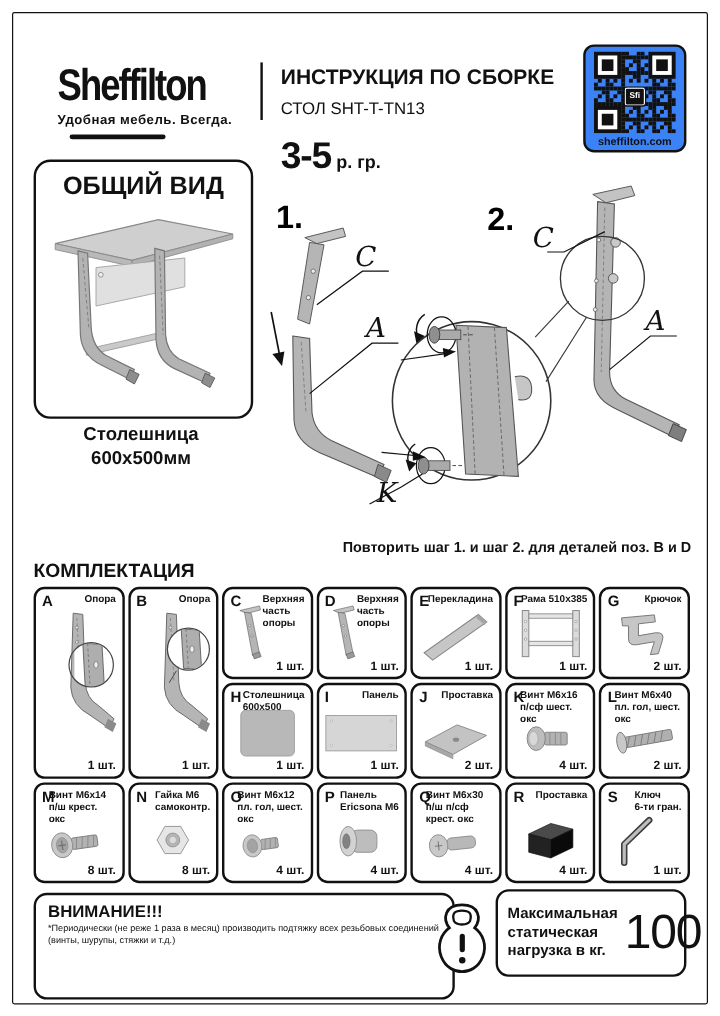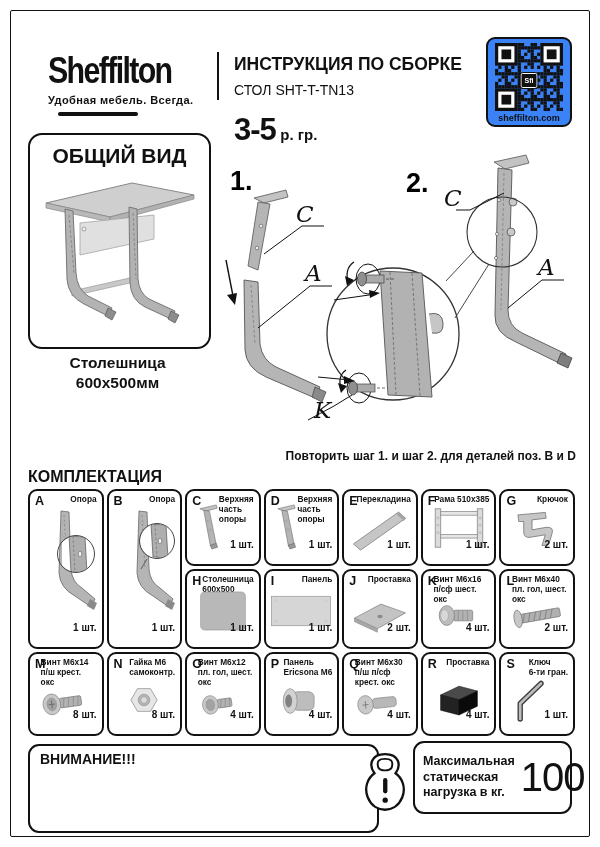--- a/index.html
+++ b/index.html
@@ -42,21 +42,21 @@
           font-size:12px;font-weight:bold;}
   
   .ptitle{position:absolute;left:28px;top:468px;font-size:16px;font-weight:bold;}
   .grid{position:absolute;left:28px;top:489px;width:547px;display:grid;
         grid-template-columns:repeat(7,1fr);grid-template-rows:77px 80px 84px;gap:3px;}
   .c{position:relative;border:2px solid #111;border-radius:9px;background:#fff;padding:3px 4px;}
   .c.tall{grid-row:1/3;}
   .letter{position:absolute;left:5px;top:3px;font-size:12.5px;font-weight:bold;}
   .pname{position:absolute;right:5px;top:4px;max-width:56px;text-align:left;
          font-size:8.3px;font-weight:bold;line-height:1.2;white-space:pre-line;}
-  .qty{position:absolute;right:5px;bottom:14px;font-size:10px;font-weight:bold;}
+  .qty{position:absolute;right:5px;bottom:3px;font-size:10px;font-weight:bold;}
   .art{position:absolute;left:50%;transform:translateX(-50%);bottom:13px;}
   .tall .art{bottom:auto;top:16px;}
   
   .warn{position:absolute;left:28px;top:744px;width:327px;height:75px;
         border:2px solid #111;border-radius:11px;padding:5px 10px;}
   .warn h3{margin:0 0 2px 0;font-size:14px;font-weight:bold;}
   .warn p{margin:0;font-size:7.6px;line-height:1.35;}
   .kbell{position:absolute;left:361px;top:747px;}
   .load{position:absolute;left:413px;top:741px;width:159px;height:73px;
         border:2px solid #111;border-radius:11px;display:flex;align-items:center;
@@ -639,20 +639,21 @@
     <svg class="art" width="54" height="52" viewBox="0 0 70 60" style="bottom:6px;left:42%;">
       <path d="M48,6 L21,32 L21,52" fill="none" stroke="#3d3d3d" stroke-width="7" stroke-linecap="round" stroke-linejoin="round"></path>
       <path d="M48,6 L21,32 L21,52" fill="none" stroke="#bdbdbd" stroke-width="3.5" stroke-linecap="round" stroke-linejoin="round"></path>
     </svg>
     <span class="qty">1 шт.</span>
   </div>
 </div>
 
 <div class="warn">
   <h3>ВНИМАНИЕ!!!</h3>
+  <p>*Периодически (не реже 1 раза в месяц) производить подтяжку всех резьбовых соединений (винты, шурупы, стяжки и т.д.)</p>
 </div>
 <svg class="kbell" width="48" height="66" viewBox="0 0 50 66">
   <path d="M14,26 C8,18 10,6 25,6 C40,6 42,18 36,26 C43,31 47,41 43,51 C39,61 31,64 25,64 C19,64 11,61 7,51 C3,41 7,31 14,26 Z" fill="#fff" stroke="#111" stroke-width="2.4"></path>
   <path d="M18,20 C16,13 19,11 25,11 C31,11 34,13 32,20 C30,24 20,24 18,20 Z" fill="#fff" stroke="#111" stroke-width="2"></path>
   <rect x="23" y="31" width="4.5" height="16" rx="2.2" fill="#111"></rect>
   <circle cx="25.2" cy="54" r="2.8" fill="#111"></circle>
 </svg>
 <div class="load">
   <div class="lbl">Максимальная
 статическая

